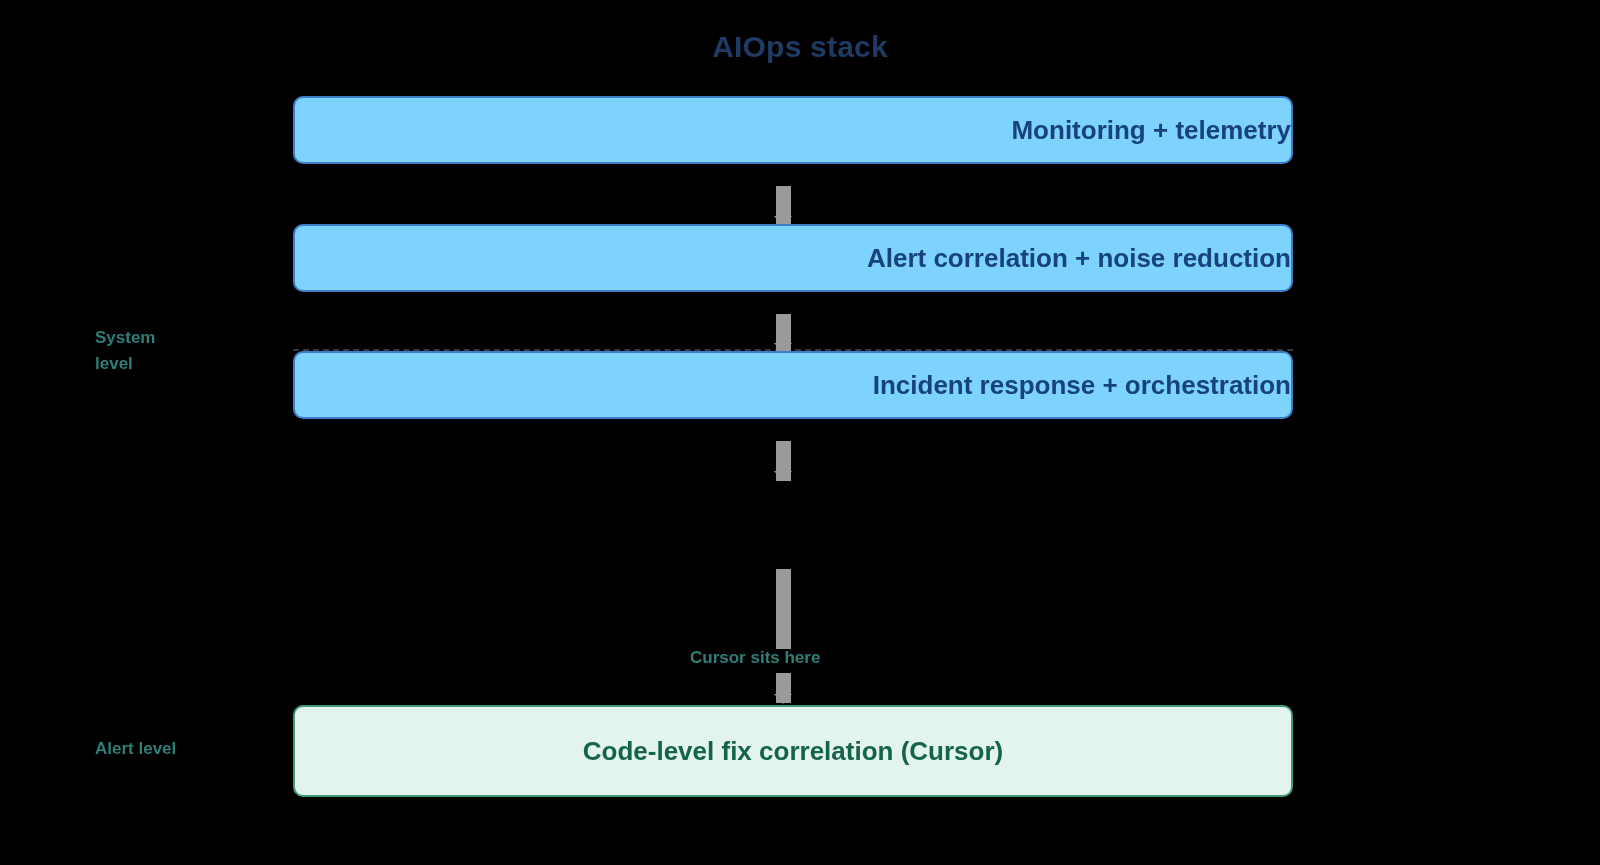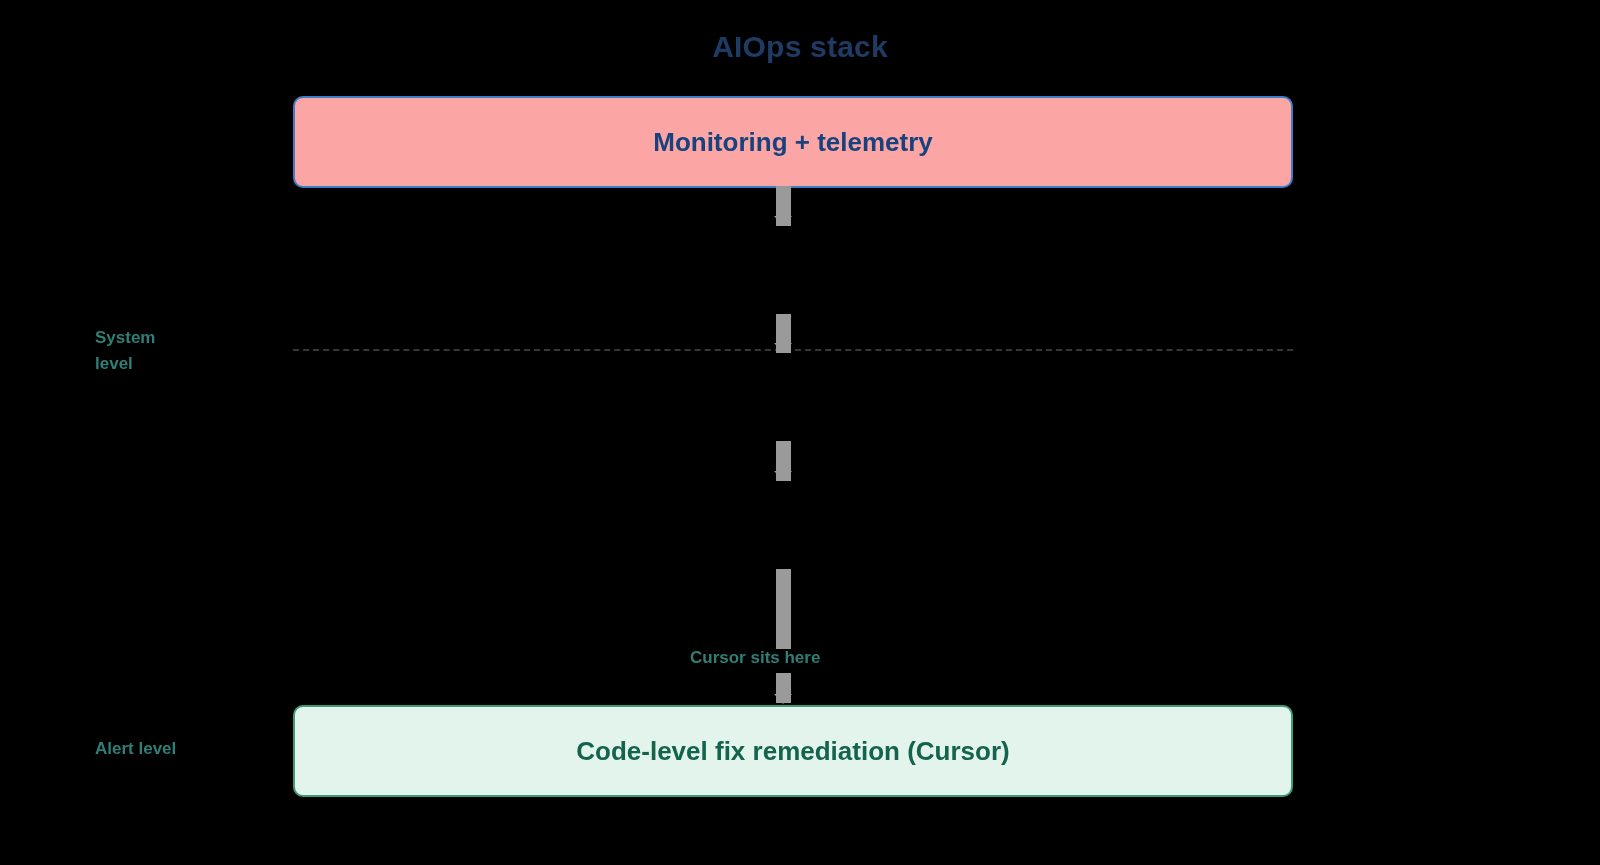--- a/index.html
+++ b/index.html
@@ -33,24 +33,25 @@
     box-sizing:border-box;
     border-radius:10px;
     display:flex;
     align-items:center;
     justify-content:center;
     font-size:26px;
     font-weight:bold;
     text-align:center;
   }
   .box.sys{
-    background:#fca5a5;
+    background:#7dd3fc;
     border:2px solid #3b7dc9;
     color:#17427e;
-    height:92px;
+    height:68px;
+    justify-content:flex-end;
   }
   .box.code{
     background:#e3f4ec;
     border:2px solid #3d9b7a;
     color:#14634c;
     height:92px;
   }
 
   .b1{top:96px;}
   .b2{top:224px;}
@@ -133,33 +134,39 @@
 
   <div class="divider"></div>
 
   <div class="box sys b1">
     <span>Monitoring + telemetry</span>
   </div>
 
   <div class="conn c1"></div>
   <div class="arrow a1" style="top:216px;"></div>
 
+  <div class="box sys b2">
+    <span>Alert correlation + noise reduction</span>
+  </div>
 
   <div class="conn c2"></div>
   <div class="arrow a2" style="top:343px;"></div>
 
+  <div class="box sys b3">
+    <span>Incident response + orchestration</span>
+  </div>
 
   <div class="conn c3"></div>
   <div class="arrow a3" style="top:471px;"></div>
 
 
   <div class="conn c4"></div>
 
   <div class="inline-note">Cursor sits here</div>
 
   <div class="conn c5"></div>
   <div class="arrow a5"></div>
 
   <div class="box code b5">
-    <span>Code-level fix remediation (Cursor)</span>
+    <span>Code-level fix correlation (Cursor)</span>
   </div>
 
 </div>
 
 </body></html>

